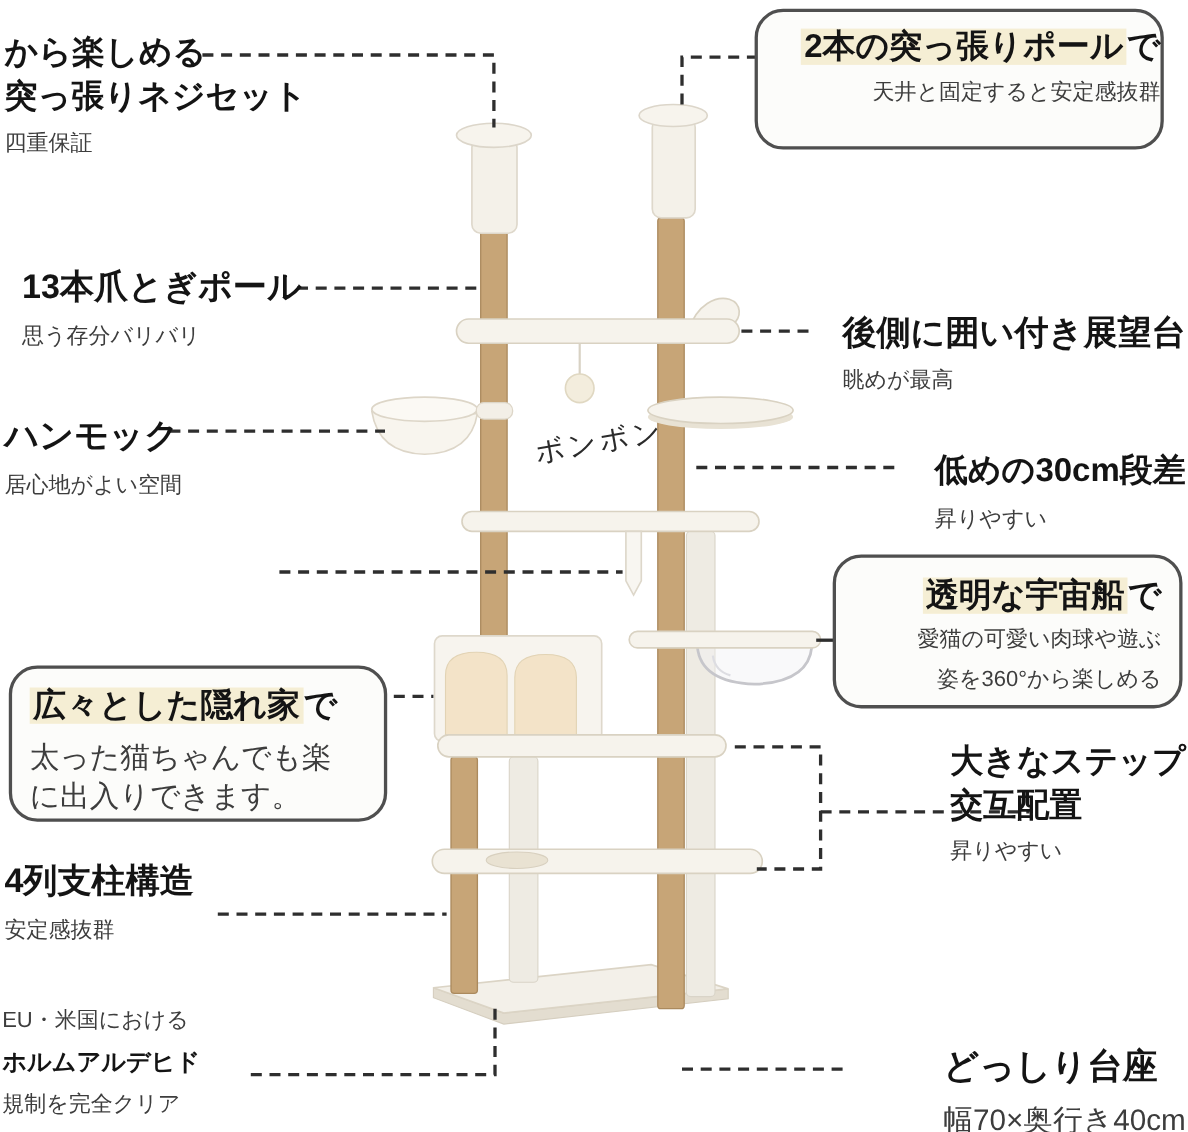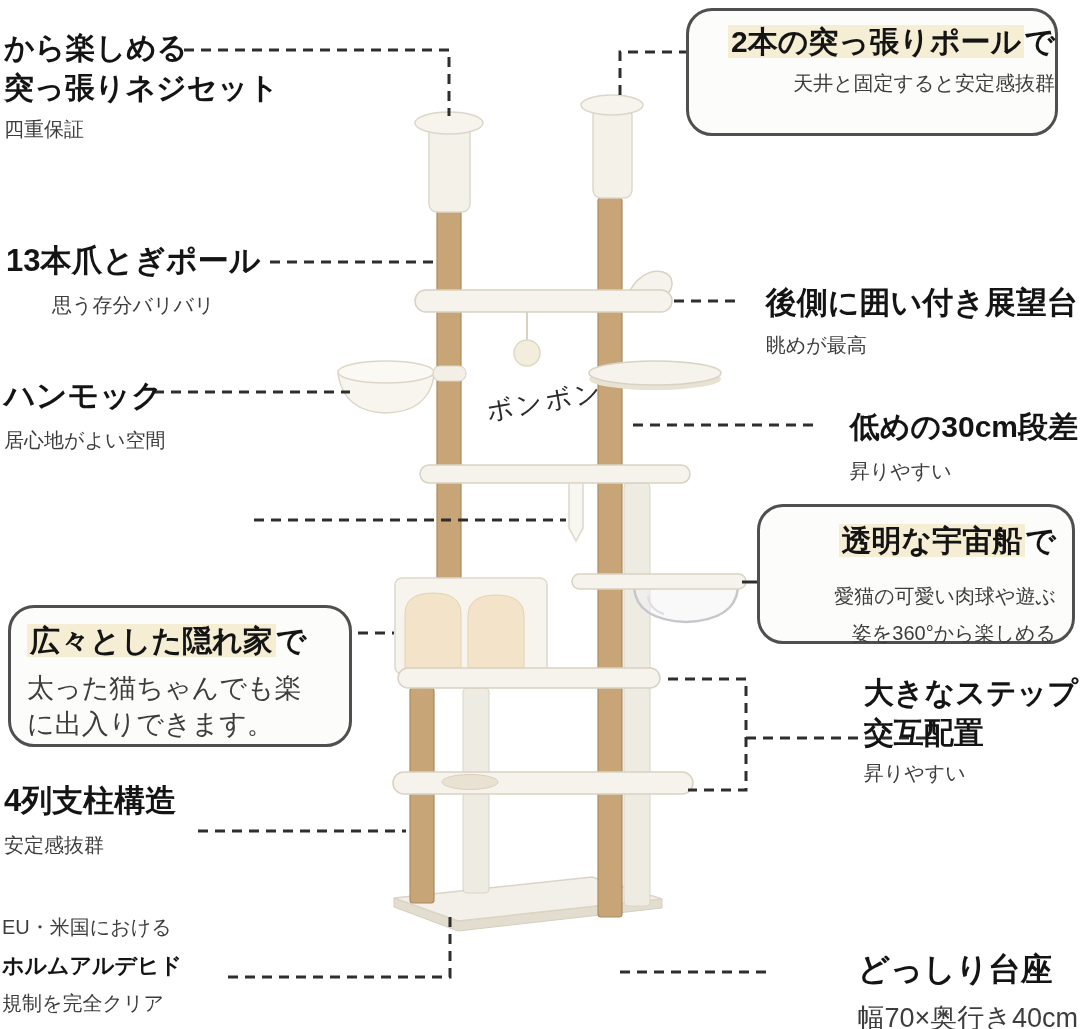--- a/index.html
+++ b/index.html
@@ -125,21 +125,21 @@
     <div class="t-bold fs30 lh40">から楽しめる</div>
     <div class="t-bold fs30 lh40">突っ張りネジセット</div>
     <div class="t-sub fs26 mt8">四重保証</div>
   </div>
 
   <div class="bubble" style="left:686px;top:8px;width:372px;height:128px;padding-top:11px;text-align:right;">
     <div class="t-bold fs30"><span class="hl">2本の突っ張りポール</span><span>で</span></div>
     <div class="t-sub fs26" style="margin-top:7px;">天井と固定すると安定感抜群</div>
   </div>
 
-  <div class="label" style="left:6px;top:240px;text-align:center;">
+  <div class="label" style="left:20px;top:240px;">
     <div class="t-bold fs31">13本爪とぎポール</div>
     <div class="t-sub fs26 mt10">思う存分バリバリ</div>
   </div>
 
   <div class="label" style="left:4px;top:375px;">
     <div class="t-bold fs31">ハンモック</div>
     <div class="t-sub fs26 mt10">居心地がよい空間</div>
   </div>
 
 
@@ -165,21 +165,21 @@
     <div class="t-sub fs26 mt8">眺めが最高</div>
   </div>
 
   <div class="label right" style="right:2px;top:407px;">
     <div class="t-bold fs30">低めの30cm段差</div>
     <div class="t-sub fs26 mt10">昇りやすい</div>
   </div>
 
   <div class="bubble" style="left:757px;top:504px;width:318px;height:140px;padding:14px 16px 0 0;text-align:right;">
     <div class="t-bold fs30"><span class="hl">透明な宇宙船</span><span>で</span></div>
-    <div class="t-sub fs26" style="margin-top:16px;line-height:37px;padding-left:16px;">愛猫の可愛い肉球や遊ぶ</div>
+    <div class="t-sub fs26" style="margin-top:1px;line-height:37px;padding-left:16px;">愛猫の可愛い肉球や遊ぶ</div>
     <div class="t-sub fs26" style="line-height:37px;">姿を360°から楽しめる</div>
   </div>
 
   <div class="label right" style="right:2px;top:673px;">
     <div class="t-bold fs30 lh40">大きなステップ</div>
     <div class="t-bold fs30 lh40">交互配置</div>
     <div class="t-sub fs26" style="margin-top:7px;">昇りやすい</div>
   </div>
 
   <div class="label right" style="right:2px;top:948px;">

